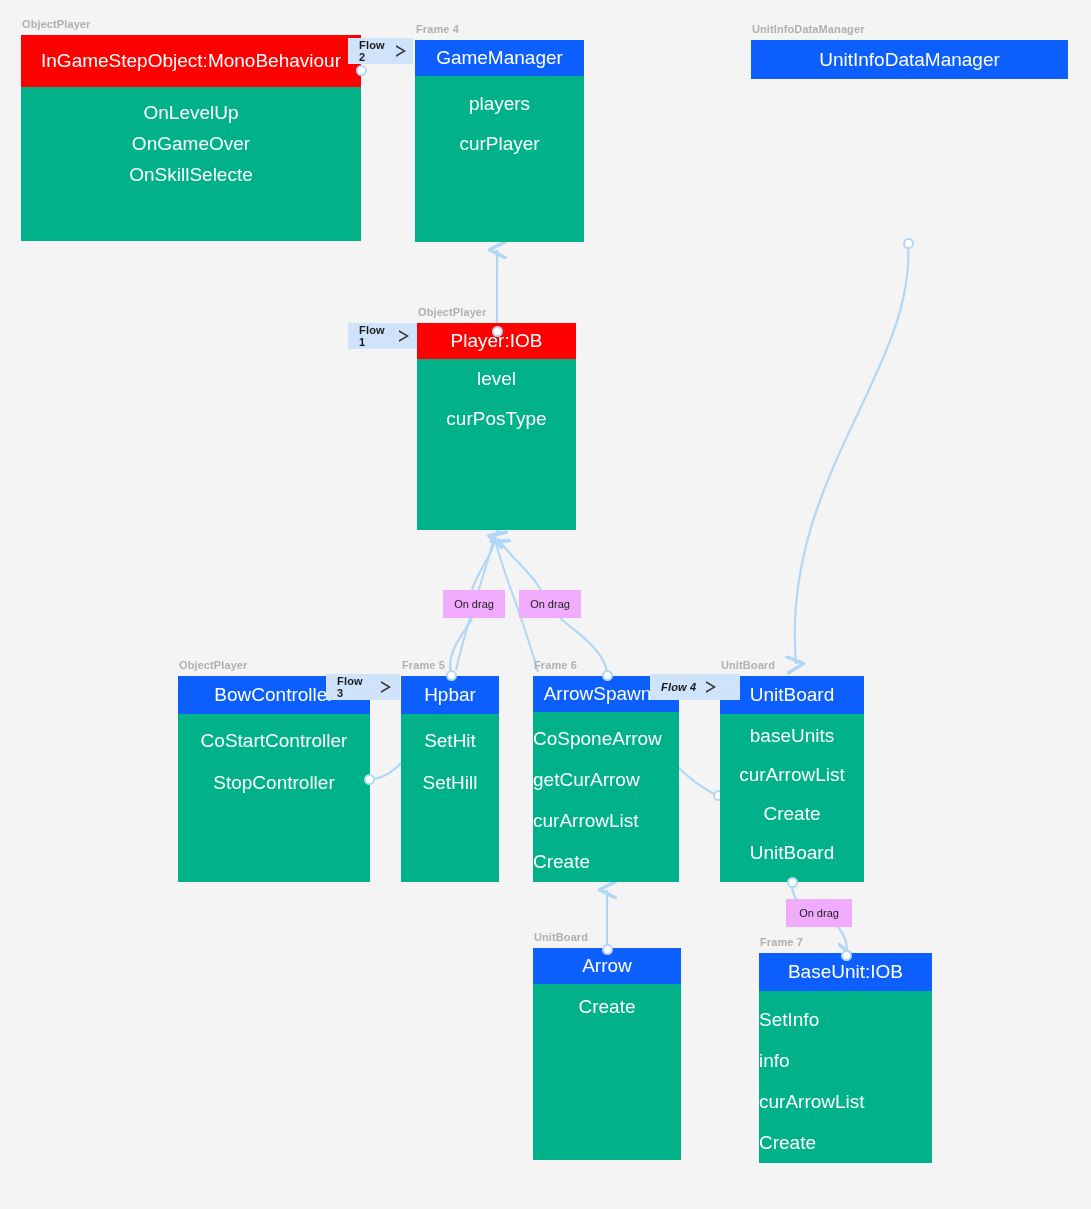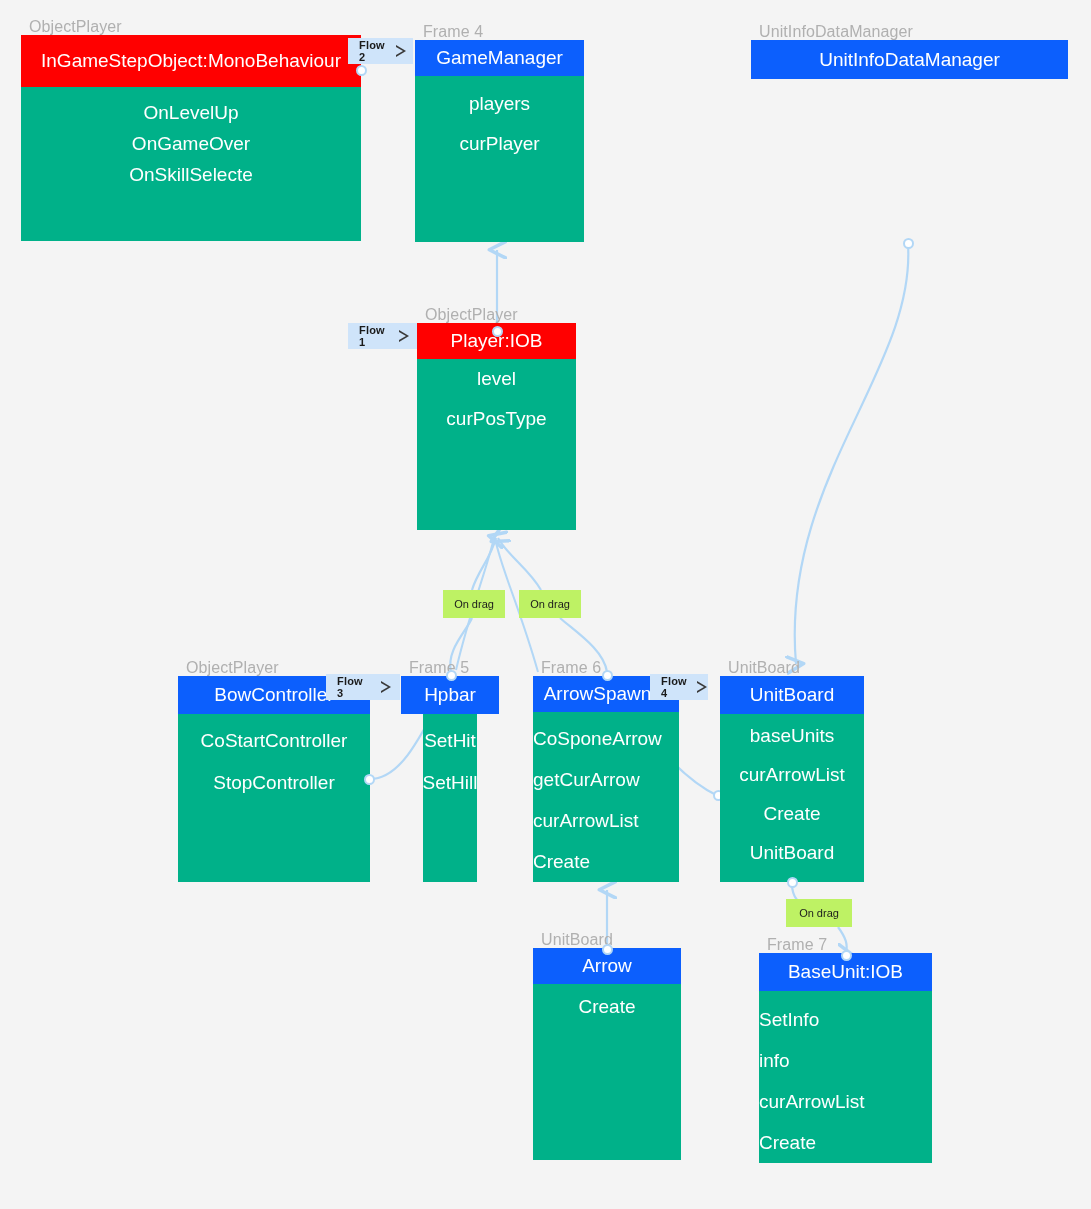--- a/index.html
+++ b/index.html
@@ -24,25 +24,26 @@
   }
   .node {
     position: absolute;
     box-sizing: border-box;
     display: flex;
     flex-direction: column;
   }
   .node-frame-label {
     position: absolute;
     top: -17px;
-    left: 8px;
-    font-size: 16px;
+    left: 1px;
+    font-size: 11px;
     color: #b0b0b0;
     white-space: nowrap;
     letter-spacing: 0.1px;
+    font-weight: bold;
   }
   .node-header {
     box-sizing: border-box;
     width: 100%;
     color: #ffffff;
     font-size: 19px;
     display: flex;
     align-items: center;
     justify-content: center;
     text-align: center;
@@ -110,21 +111,21 @@
     position: absolute;
     left: 0; top: 2px;
     width: 0; height: 0;
     border-left: 7px solid #cfe4fa;
     border-top: 4.5px solid transparent;
     border-bottom: 4.5px solid transparent;
   }
 
   .drag-label {
     position: absolute;
-    background: #bef264;
+    background: #f0abfc;
     color: #1c1c1c;
     font-size: 11px;
     height: 28px;
     display: flex;
     align-items: center;
     justify-content: center;
     padding: 0 12px;
     box-sizing: border-box;
     white-space: nowrap;
   }
@@ -212,21 +213,21 @@
   <div class="node" style="left:178px; top:676px; width:192px; height:206px;">
     <div class="node-frame-label">ObjectPlayer</div>
     <div class="node-header blue" style="height:38px;">BowController</div>
     <div class="node-body center" style="padding-top:6px;">
       <div class="row" style="height:42px;">CoStartController</div>
       <div class="row" style="height:42px;">StopController</div>
     </div>
   </div>
   <div class="port" style="left:364px; top:774px;"></div>
 
-  <div class="node" style="left:401px; top:676px; width:98px; height:206px;align-items:center;">
+  <div class="node" style="left:401px; top:676px; width:98px; height:206px;">
     <div class="node-frame-label">Frame 5</div>
     <div class="node-header blue" style="height:38px;">Hpbar</div>
     <div class="node-body center" style="padding-top:6px;">
       <div class="row" style="height:42px;">SetHit</div>
       <div class="row" style="height:42px;">SetHill</div>
     </div>
   </div>
   <div class="port" style="left:446px; top:670px;"></div>
 
   <div class="node" style="left:533px; top:676px; width:146px; height:206px;">
@@ -283,21 +284,21 @@
   <div class="flow-badge" style="left:348px; top:323px; width:69px;">
     <span>Flow 1</span>
     <span class="tri-outline"></span>
   </div>
 
   <div class="flow-badge" style="left:326px; top:674px; width:74px;">
     <span>Flow 3</span>
     <span class="tri-outline"></span>
   </div>
 
-  <div class="flow-badge" style="left:650px; top:674px; width:58px;">
+  <div class="flow-badge" style="left:650px; top:674px; width:90px;font-style:italic;">
     <span>Flow 4</span>
     <span class="tri-outline"></span>
   </div>
 
   <div class="drag-label" style="left:443px; top:590px; width:62px;">
     <span>On drag</span>
   </div>
   <div class="drag-label" style="left:519px; top:590px; width:62px;">
     <span>On drag</span>
   </div>

